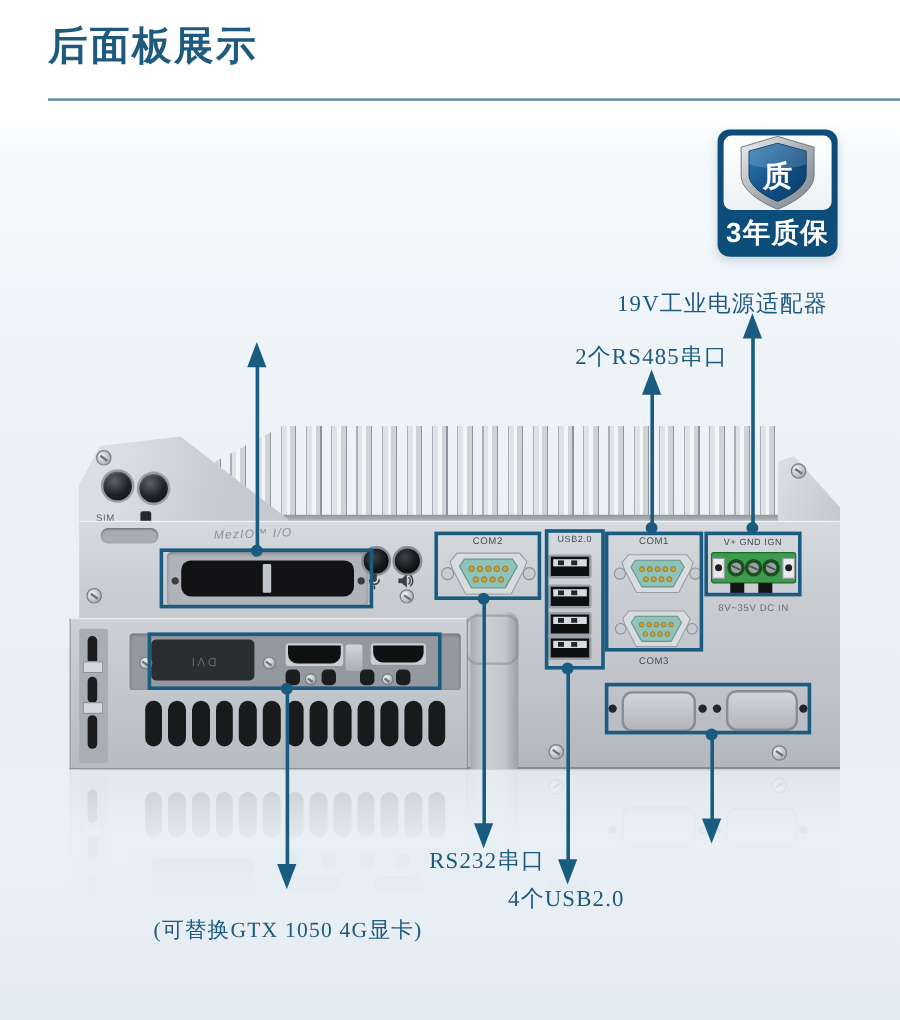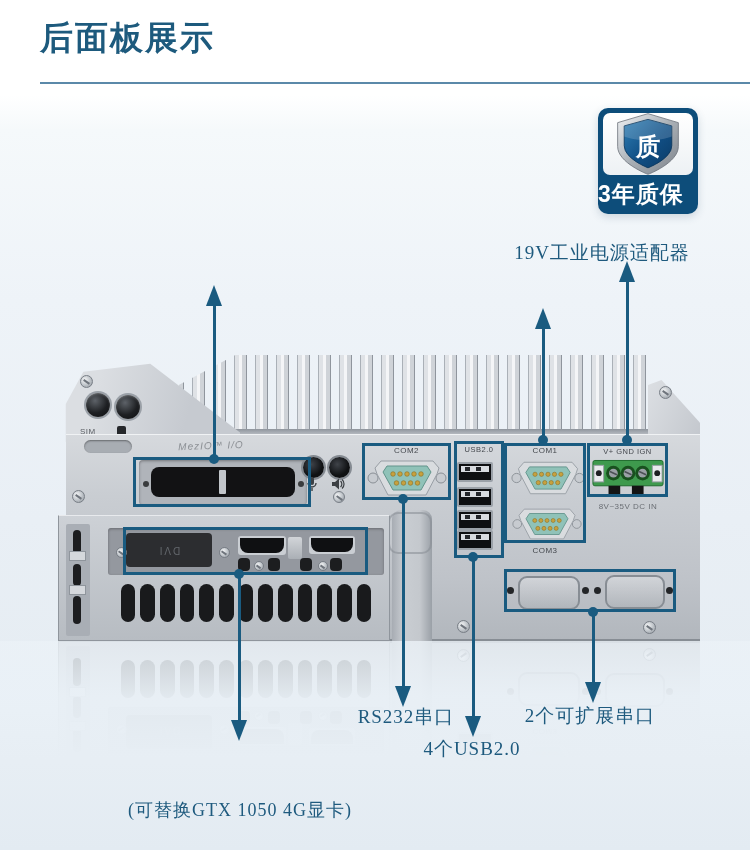--- a/index.html
+++ b/index.html
@@ -7,21 +7,21 @@
     background:linear-gradient(180deg,#ffffff 0,#ffffff 95px,#f5f9fb 130px,#eef3f8 300px,#e9eff5 520px,#e6edf3 660px,#e2eaf1 850px);
     font-family:"Liberation Sans",sans-serif;}
   
   .hdr-title{position:absolute;left:40px;top:16px;font-size:33px;font-weight:bold;color:#1d5a7d;letter-spacing:2px;}
   .hdr-sub{position:absolute;left:42px;top:59px;font-size:14px;font-style:italic;color:#9aa0a4;letter-spacing:1.5px;}
   .hdr-rule{position:absolute;left:40px;top:82px;width:710px;height:2px;background:#5b89a9;}
   
   .badge{position:absolute;left:598px;top:108px;width:100px;height:106px;border-radius:10px;background:#0d4d7a;box-shadow:0 3px 8px rgba(40,70,100,.18);z-index:6;}
   .badge-inner{position:absolute;left:5px;top:5px;right:5px;height:62px;border-radius:7px;background:linear-gradient(180deg,#ffffff,#edf1f4);}
   .badge-shield{position:absolute;left:13px;top:4px;}
-  .badge-label{position:absolute;left:0;right:0;bottom:0;height:39px;line-height:38px;color:#ffffff;font-size:23px;font-weight:600;letter-spacing:1px;}
+  .badge-label{position:absolute;left:0;right:0;bottom:0;height:39px;line-height:38px;text-align:center;color:#ffffff;font-size:23px;font-weight:600;letter-spacing:1px;}
   
   .abs{position:absolute;}
   .screw{position:absolute;border-radius:50%;background:radial-gradient(circle at 35% 35%,#f4f5f6,#c2c7cc 50%,#8e949b);border:1px solid #787e86;box-sizing:border-box;}
   .screw::after{content:"";position:absolute;left:15%;top:45%;width:68%;height:2px;background:#6e747c;transform:rotate(35deg);}
   .rconn{position:absolute;border-radius:50%;background:radial-gradient(circle at 38% 32%,#5d6268,#1e2023 55%,#0b0c0e);box-shadow:0 0 0 2px #9aa0a7,inset 0 1px 2px rgba(255,255,255,.25);}
   .jack{position:absolute;width:21px;height:21px;border-radius:50%;background:radial-gradient(circle at 40% 35%,#3f4349,#0f1113 60%);box-shadow:0 0 0 2px #858b92;}
   .usb{position:absolute;width:36px;height:20px;background:#0e0f11;border:2px solid #9ba1a8;border-radius:2px;box-sizing:border-box;}
   .usb::before{content:"";position:absolute;left:2px;right:2px;top:2px;height:6px;background:#d8dbdf;}
   .usb::after{content:"";position:absolute;left:6px;top:3px;width:5px;height:4px;background:#24262a;box-shadow:11px 0 #24262a;}
   .vent{flex:1;margin:0 2.5px;background:#191a1c;border-radius:8px;}
@@ -469,19 +469,19 @@
 
       <div class="adot" style="left:209px;top:454px;"></div>
       <div class="adot" style="left:538px;top:435px;"></div>
       <div class="adot" style="left:622px;top:435px;"></div>
       <div class="adot" style="left:398px;top:494px;"></div>
       <div class="adot" style="left:468px;top:552px;"></div>
       <div class="adot" style="left:588px;top:607px;"></div>
       <div class="adot" style="left:234px;top:569px;"></div>
 
       <div class="ann" style="left:602px;top:240px;">19V工业电源适配器</div>
+      <div class="ann" style="left:543px;top:284px;">2个RS485串口</div>
       <div class="ann" style="left:406px;top:704px;">RS232串口</div>
       <div class="ann" style="left:472px;top:736px;">4个USB2.0</div>
-      <div class="ann" style="left:590px;top:703px;">2个可扩展串口</div>
-      <div class="ann" style="left:240px;top:763px;font-size:18px;margin-top:35px;">(可替换GTX 1050 4G显卡)</div>
+      <div class="ann" style="left:240px;top:763px;font-size:18px;">(可替换GTX 1050 4G显卡)</div>
     </div>
   </div>
 </div>
 
 </body></html>

